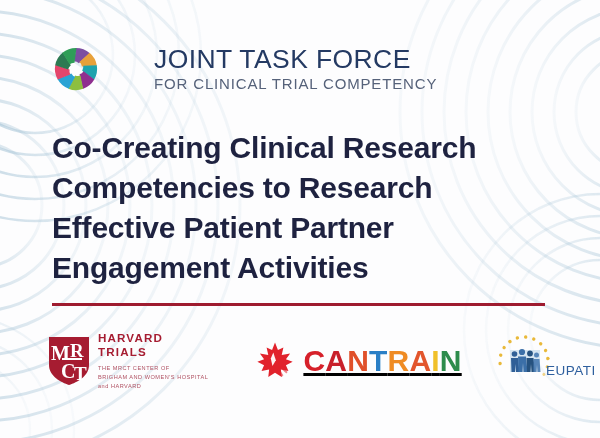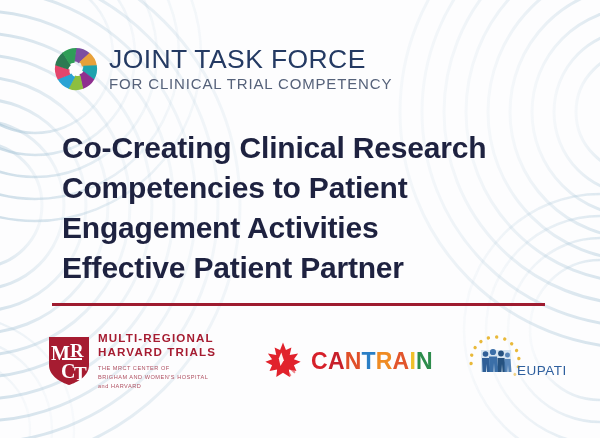--- a/index.html
+++ b/index.html
@@ -25,21 +25,21 @@
 
   
   .jtf-lockup{
     position:absolute;
     left:52px; top:45px;
     display:flex; align-items:center; gap:9px;
     z-index:3;
   }
   .jtf-mark{ width:48px; height:48px; flex:none; }
   .jtf-mark svg{ display:block; width:48px; height:48px; }
-  .jtf-words{ display:flex; flex-direction:column; }
+  .jtf-words{ display:flex; flex-direction:column;margin-left:45px; }
   .jtf-title{
     font-size:26.5px;
     letter-spacing:0.4px;
     font-weight:400;
     color:#243a63;
     line-height:1.04;
     white-space:nowrap;
     font-family:"Liberation Sans", sans-serif;
   }
   .jtf-sub{
@@ -55,21 +55,21 @@
     position:absolute;
     left:52px; top:128px;
     width:510px;
     z-index:3;
     color:#1e2240;
     font-size:30px;
     font-weight:bold;
     line-height:1.33;
     letter-spacing:-0.2px;
   }
-  .headline .ln{ display:block; white-space:nowrap;margin-left:10px; }
+  .headline .ln{ display:block; white-space:nowrap; }
 
   
   .rule{
     position:absolute;
     left:52px; top:303px;
     width:493px; height:3px;
     background:#9e1b2f;
     z-index:3;
   }
 
@@ -103,25 +103,26 @@
     letter-spacing:0.5px;
     line-height:1.62;
   }
   .mrct-fine span{ display:block; white-space:nowrap; }
 
   
   .p-cantrain{ margin-left:46px; gap:7px; }
   .leaf{ width:42px; height:42px; flex:none; }
   .leaf svg{ display:block; width:42px; height:42px; }
   .cantrain-word{
-    font-size:23px;
+    font-size:30px;
     font-weight:bold;
     letter-spacing:0.2px;
     line-height:1;
     white-space:nowrap;
+    text-decoration:underline;
   }
 
   
   .p-eupati{ margin-left:36px;text-decoration:underline; }
   .eupati-mark{ width:105px; height:56px; position:relative; }
   .eupati-mark svg{ display:block; width:105px; height:56px; }
 </style>
 </head>
 <body>
 
@@ -214,44 +215,43 @@
       </svg>
     </div>
     <div class="jtf-words">
       <div class="jtf-title">JOINT TASK FORCE</div>
       <div class="jtf-sub">FOR CLINICAL TRIAL COMPETENCY</div>
     </div>
   </div>
 
   <h1 class="headline">
     <span class="ln">Co-Creating Clinical Research</span>
-    <span class="ln">Competencies to Patient</span>
+    <span class="ln">Competencies to Research</span>
+    <span class="ln">Effective Patient Partner</span>
     <span class="ln">Engagement Activities</span>
-    <span class="ln">Effective Patient Partner</span>
   </h1>
 
   <div class="rule"></div>
 
   <div class="partners">
 
     <div class="partner p-mrct">
       <div class="mrct-shield">
         <svg viewBox="0 0 84 100" xmlns="http://www.w3.org/2000/svg">
           <path d="M2,2 H82 V58 C82,80 58,93 42,98 C26,93 2,80 2,58 Z" fill="#a61c31"></path>
           <g fill="#ffffff" font-family="Liberation Serif, serif" font-weight="bold">
             <text x="6" y="47" font-size="40" letter-spacing="-2">M</text>
             <text x="44" y="42" font-size="38">R</text>
             <text x="26" y="84" font-size="40">C</text>
             <text x="52" y="88" font-size="38">T</text>
           </g>
           <rect x="28" y="44" width="40" height="4" fill="#ffffff"></rect>
         </svg>
       </div>
       <div class="mrct-text">
-        <div class="mrct-l1">MULTI-REGIONAL</div>
         <div class="mrct-l2">HARVARD TRIALS</div>
         <div class="mrct-fine">
           <span>THE MRCT CENTER OF</span>
           <span>BRIGHAM AND WOMEN'S HOSPITAL</span>
           <span>and HARVARD</span>
         </div>
       </div>
     </div>
 
     <div class="partner p-cantrain">

